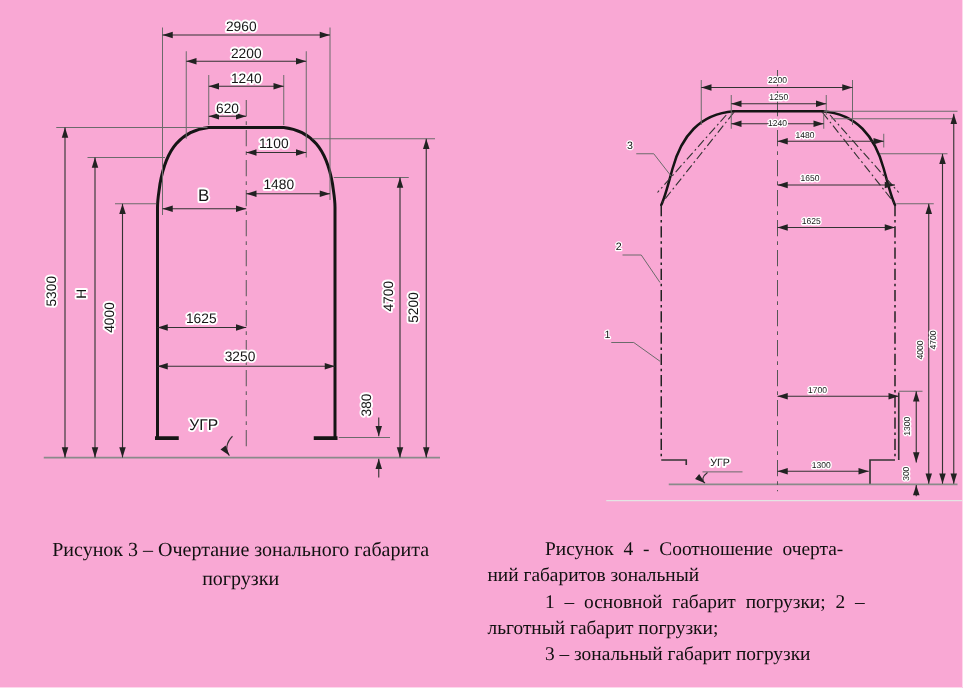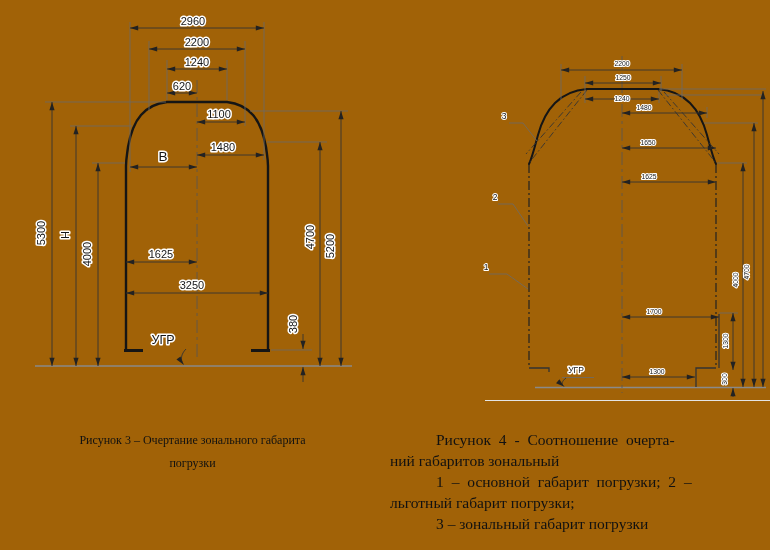--- a/index.html
+++ b/index.html
@@ -1,37 +1,37 @@
 <!DOCTYPE html>
 <html><head>
 <meta charset="utf-8">
 <style>
   html,body{margin:0;padding:0;background:#fff;}
-  .page{position:relative;width:770px;height:550px;background:#a16207;overflow:hidden;
+  .page{position:relative;width:770px;height:550px;background:#f9a8d4;overflow:hidden;
         font-family:"Liberation Serif", serif;}
   svg text{font-family:"Liberation Sans", sans-serif;fill:#161616;
            paint-order:stroke;stroke:#fff;stroke-width:3px;stroke-linejoin:round;}
   .dt{font-size:11px;text-anchor:middle;}
   .dtb{font-size:13.5px;text-anchor:middle;}
   .dt4{font-size:6.8px;text-anchor:middle;stroke-width:2.2px;}
   .dc4{font-size:8.5px;text-anchor:middle;stroke-width:2px;}
   .ugr3{font-size:12.5px;text-anchor:middle;}
   .ugr4{font-size:8.5px;text-anchor:middle;}
   .out{stroke:#151515;stroke-width:2.4;fill:none;stroke-linecap:square;}
   .out4{stroke:#151515;stroke-width:2;fill:none;stroke-linecap:round;}
   .dim{stroke:#333;stroke-width:0.9;fill:none;}
   .ext{stroke:#6b6b6b;stroke-width:0.8;fill:none;}
   .cl{stroke:#555;stroke-width:0.8;fill:none;stroke-dasharray:13 4 3 4;}
   .dd{stroke:#222;stroke-width:1.2;fill:none;stroke-dasharray:9 3 2 3;}
   .dd2{stroke:#333;stroke-width:0.9;fill:none;stroke-dasharray:7 2.5 1.5 2.5;}
   .stp{stroke:#333;stroke-width:1.3;fill:none;}
   .gnd{stroke:#8a8a8a;stroke-width:1.4;fill:none;}
   .foot{stroke:#151515;stroke-width:3;fill:none;}
   .cap3{position:absolute;left:0;top:429px;width:385px;text-align:center;
-        font-size:12px;line-height:23px;color:#111;}
+        font-size:16px;line-height:23px;color:#111;}
   .cap4{position:absolute;left:390px;top:429px;width:380px;font-size:15.5px;
         line-height:21px;color:#111;}
   .cap4 .b{font-weight:normal;}
   .ind{text-indent:46px;}
   .ws{word-spacing:4px;}
 </style>
 </head>
 <body>
 
 <div class="page">

